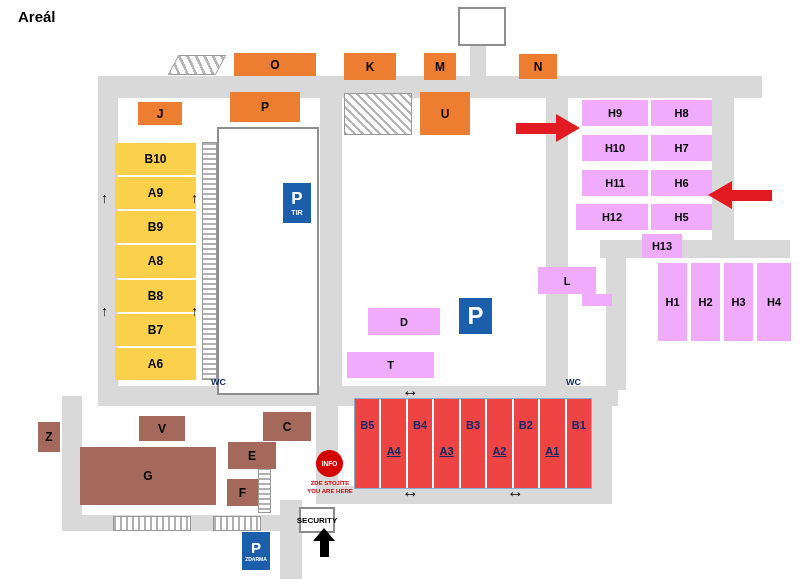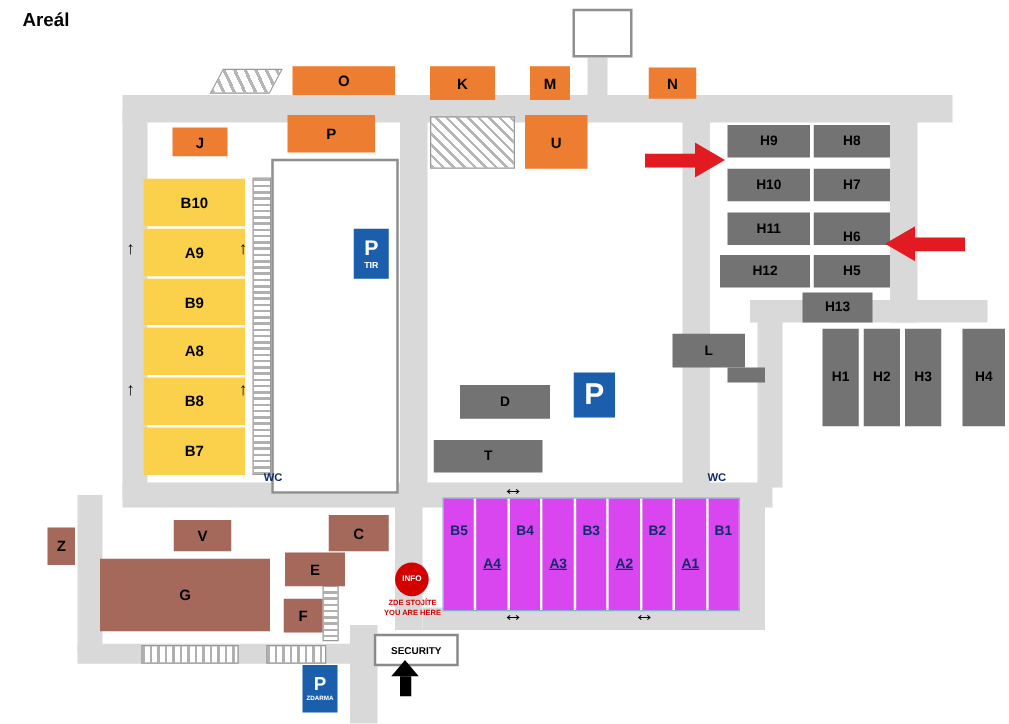--- a/index.html
+++ b/index.html
@@ -5,35 +5,35 @@
   html,body { margin:0; padding:0; background:#fff; font-family:"Liberation Sans", sans-serif; }
   #map { position:relative; width:807px; height:579px; background:#fff; overflow:hidden; }
 
   .title { position:absolute; left:18px; top:8px; font-size:15px; font-weight:bold; color:#000; }
 
   .road { position:absolute; background:#D9D9D9; }
 
   .bld { position:absolute; display:flex; align-items:center; justify-content:center;
          font-weight:bold; font-size:12px; color:#000; box-sizing:border-box; }
   .orange { background:#ED7D31; }
-  .green  { background:#737373; font-size:11px; }
+  .green  { background:#f0abfc; font-size:11px; }
   .brown  { background:#A5695B; }
   .whitebld { position:absolute; background:#fff; border:2px solid #8f8f8f; box-sizing:border-box; }
 
   .hatch-d { position:absolute; background:repeating-linear-gradient(45deg,#b5b5b5 0 2px,#fff 2px 6px); border:1px solid #999; box-sizing:border-box; }
   .hatch-h { position:absolute; background:repeating-linear-gradient(180deg,#b0b0b0 0 2px,#fff 2px 5px); border:1px solid #999; box-sizing:border-box; }
   .hatch-v { position:absolute; background:repeating-linear-gradient(90deg,#b0b0b0 0 2px,#fff 2px 6px); border:1px solid #999; box-sizing:border-box; }
 
   .yellow-col { position:absolute; left:115px; top:143px; width:81px; height:237px;
                 display:flex; flex-direction:column; gap:2px; }
   .yellow-col .yrow { flex:1; background:#FBD14B; display:flex; align-items:center; justify-content:center;
                       font-weight:bold; font-size:12px; color:#000; }
 
   .blue-block { position:absolute; left:355px; top:399px; width:236px; height:89px; display:flex; outline:1px solid #86aed1; }
-  .blue-block .slat { flex:1; background:#d946ef; border-right:2px solid #fff; position:relative; }
+  .blue-block .slat { flex:1; background:#ef4444; border-right:2px solid #fff; position:relative; }
   .blue-block .slat:last-child { border-right:none; }
   .blue-block .slat span { position:absolute; left:0; right:0; text-align:center; font-weight:bold; font-size:11px; color:#102a6a; }
   .slat.hi span { top:22%; }
   .slat.lo span { top:52%;text-decoration:underline; }
 
   .psign { position:absolute; background:#1B5EAB; color:#fff; font-weight:bold;
            display:flex; flex-direction:column; align-items:center; justify-content:center; line-height:1; }
 
   .red-arrow { position:absolute; width:64px; height:28px; }
   .red-arrow .shaft { position:absolute; background:#E21B22; height:11px; top:9px; width:42px; }
@@ -53,21 +53,21 @@
   .dbl-arrow   { position:absolute; font-weight:bold; font-size:17px; color:#000; }
 
   .wc { position:absolute; font-weight:bold; font-size:9px; color:#102a6a; }
 
   .info-circle { position:absolute; left:316px; top:450px; width:27px; height:27px; background:#D40000;
                  border-radius:50%; color:#fff; font-weight:bold; font-size:6.5px;
                  display:flex; align-items:center; justify-content:center; }
   .here-label { position:absolute; left:300px; top:479px; width:60px; text-align:center;
                 color:#D40000; font-weight:bold; font-size:6px; line-height:1.4; }
 
-  .security { position:absolute; left:299px; top:507px; width:68px; height:26px; background:#fff;
+  .security { position:absolute; left:299px; top:507px; width:36px; height:26px; background:#fff;
               border:2px solid #8a8a8a; box-sizing:border-box; display:flex; align-items:center;
               justify-content:center; font-weight:bold; font-size:8px; color:#000; }
 </style>
 </head>
 <body>
 
 <div id="map">
 
   <div class="title">Areál</div>
 
@@ -131,47 +131,50 @@
       </div>
     <div class="yrow">
         <span>A8</span>
       </div>
     <div class="yrow">
         <span>B8</span>
       </div>
     <div class="yrow">
         <span>B7</span>
       </div>
+    <div class="yrow">
+        <span>A6</span>
+      </div>
   </div>
 
   <div class="bld green" style="left:582px;top:100px;width:66px;height:26px;">
       <span>H9</span>
     </div>
   <div class="bld green" style="left:651px;top:100px;width:61px;height:26px;">
       <span>H8</span>
     </div>
   <div class="bld green" style="left:582px;top:135px;width:66px;height:26px;">
       <span>H10</span>
     </div>
   <div class="bld green" style="left:651px;top:135px;width:61px;height:26px;">
       <span>H7</span>
     </div>
   <div class="bld green" style="left:582px;top:170px;width:66px;height:26px;">
       <span>H11</span>
     </div>
-  <div class="bld green" style="left:651px;top:170px;width:61px;height:26px;align-items:flex-end;">
+  <div class="bld green" style="left:651px;top:170px;width:61px;height:26px;">
       <span>H6</span>
     </div>
   <div class="bld green" style="left:576px;top:204px;width:72px;height:26px;">
       <span>H12</span>
     </div>
   <div class="bld green" style="left:651px;top:204px;width:61px;height:26px;">
       <span>H5</span>
     </div>
-  <div class="bld green" style="left:642px;top:234px;width:56px;height:24px;">
+  <div class="bld green" style="left:642px;top:234px;width:40px;height:24px;">
       <span>H13</span>
     </div>
 
   <div class="bld green" style="left:538px;top:267px;width:58px;height:27px;">
       <span>L</span>
     </div>
   <div class="bld green" style="left:582px;top:294px;width:30px;height:12px;"></div>
   <div class="bld green" style="left:368px;top:308px;width:72px;height:27px;">
       <span>D</span>
     </div>
@@ -181,21 +184,21 @@
 
   <div class="bld green" style="left:658px;top:263px;width:29px;height:78px;">
       <span>H1</span>
     </div>
   <div class="bld green" style="left:691px;top:263px;width:29px;height:78px;">
       <span>H2</span>
     </div>
   <div class="bld green" style="left:724px;top:263px;width:29px;height:78px;text-align:center;">
       <span>H3</span>
     </div>
-  <div class="bld green" style="left:757px;top:263px;width:34px;height:78px;margin-left:13px;">
+  <div class="bld green" style="left:757px;top:263px;width:34px;height:78px;">
       <span>H4</span>
     </div>
 
   <div class="blue-block">
     <div class="slat hi">
         <span>B5</span>
       </div>
     <div class="slat lo">
         <span>A4</span>
       </div>

